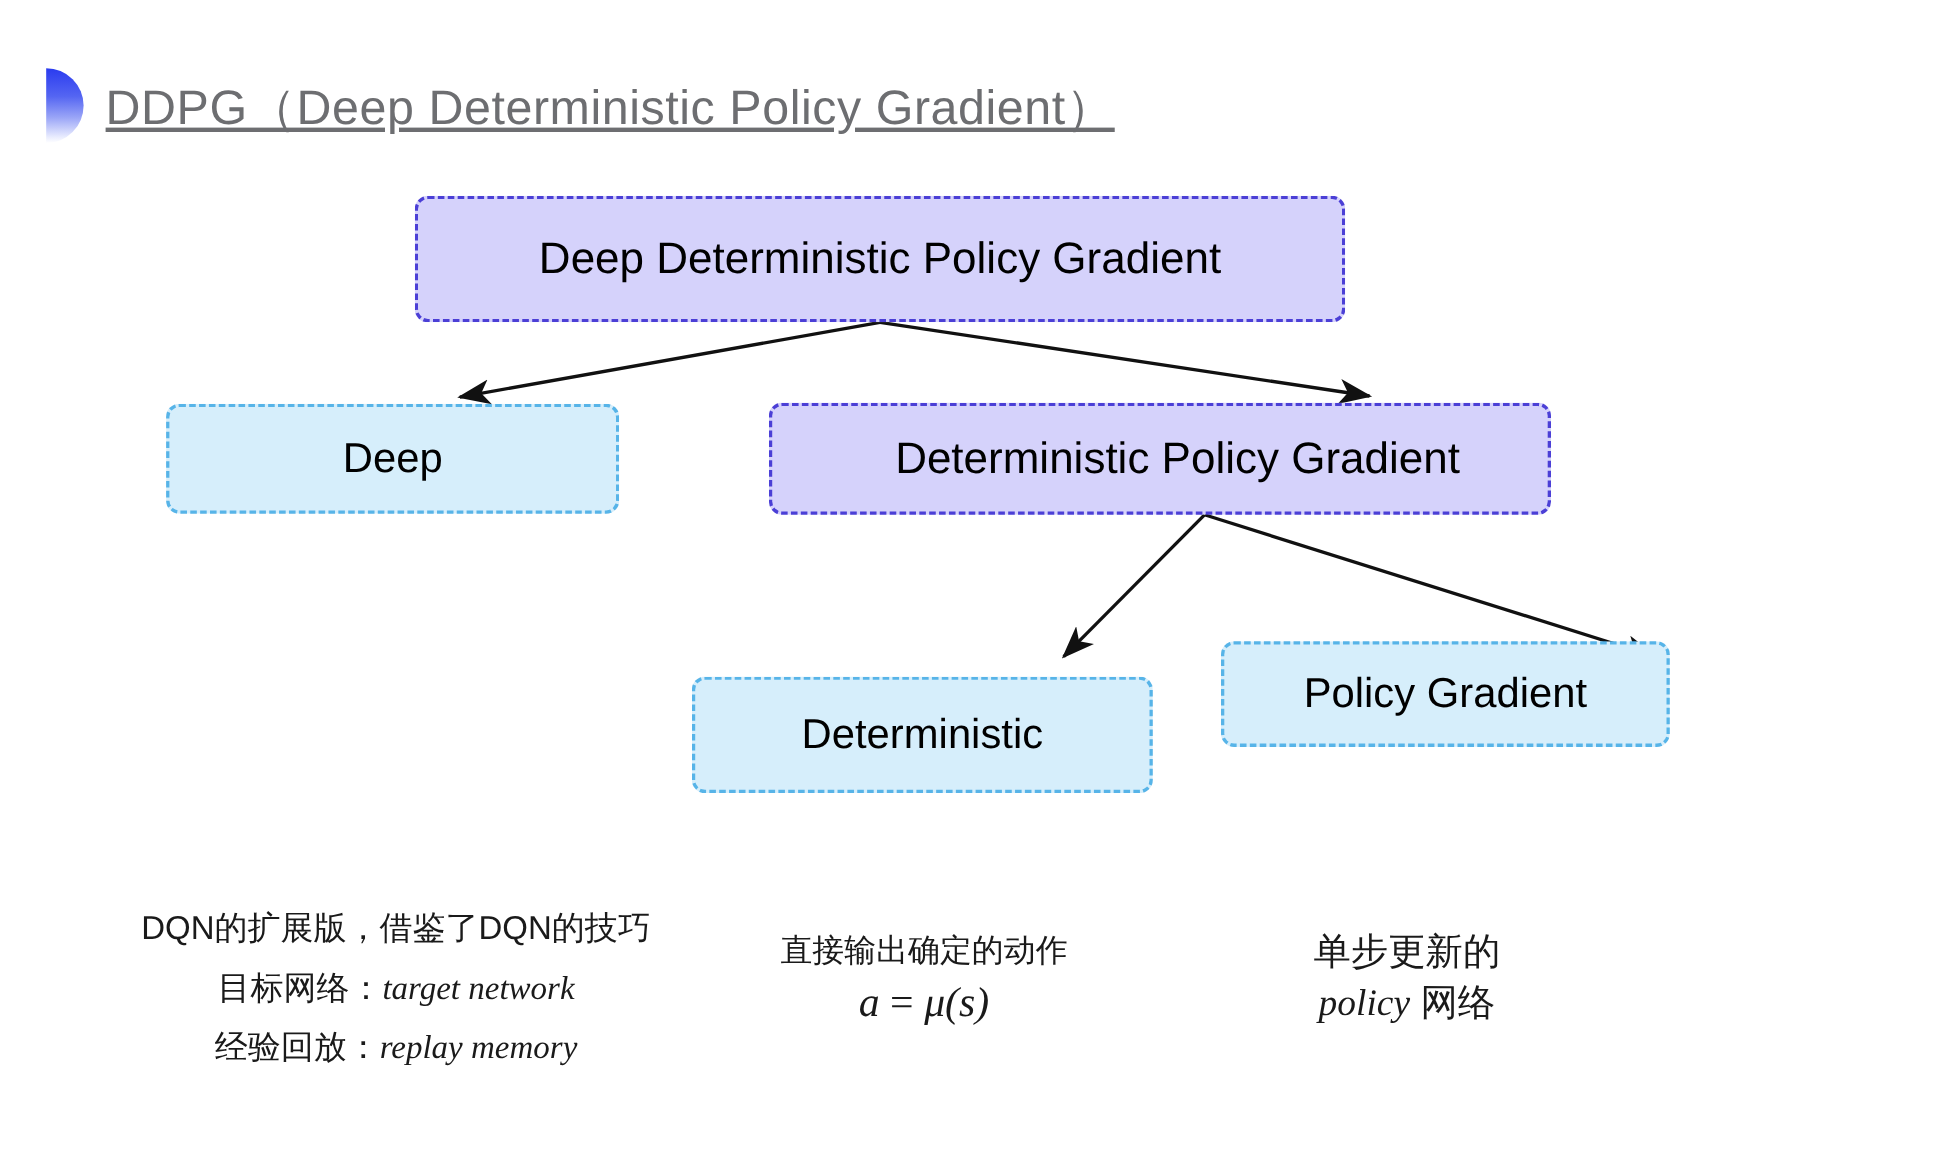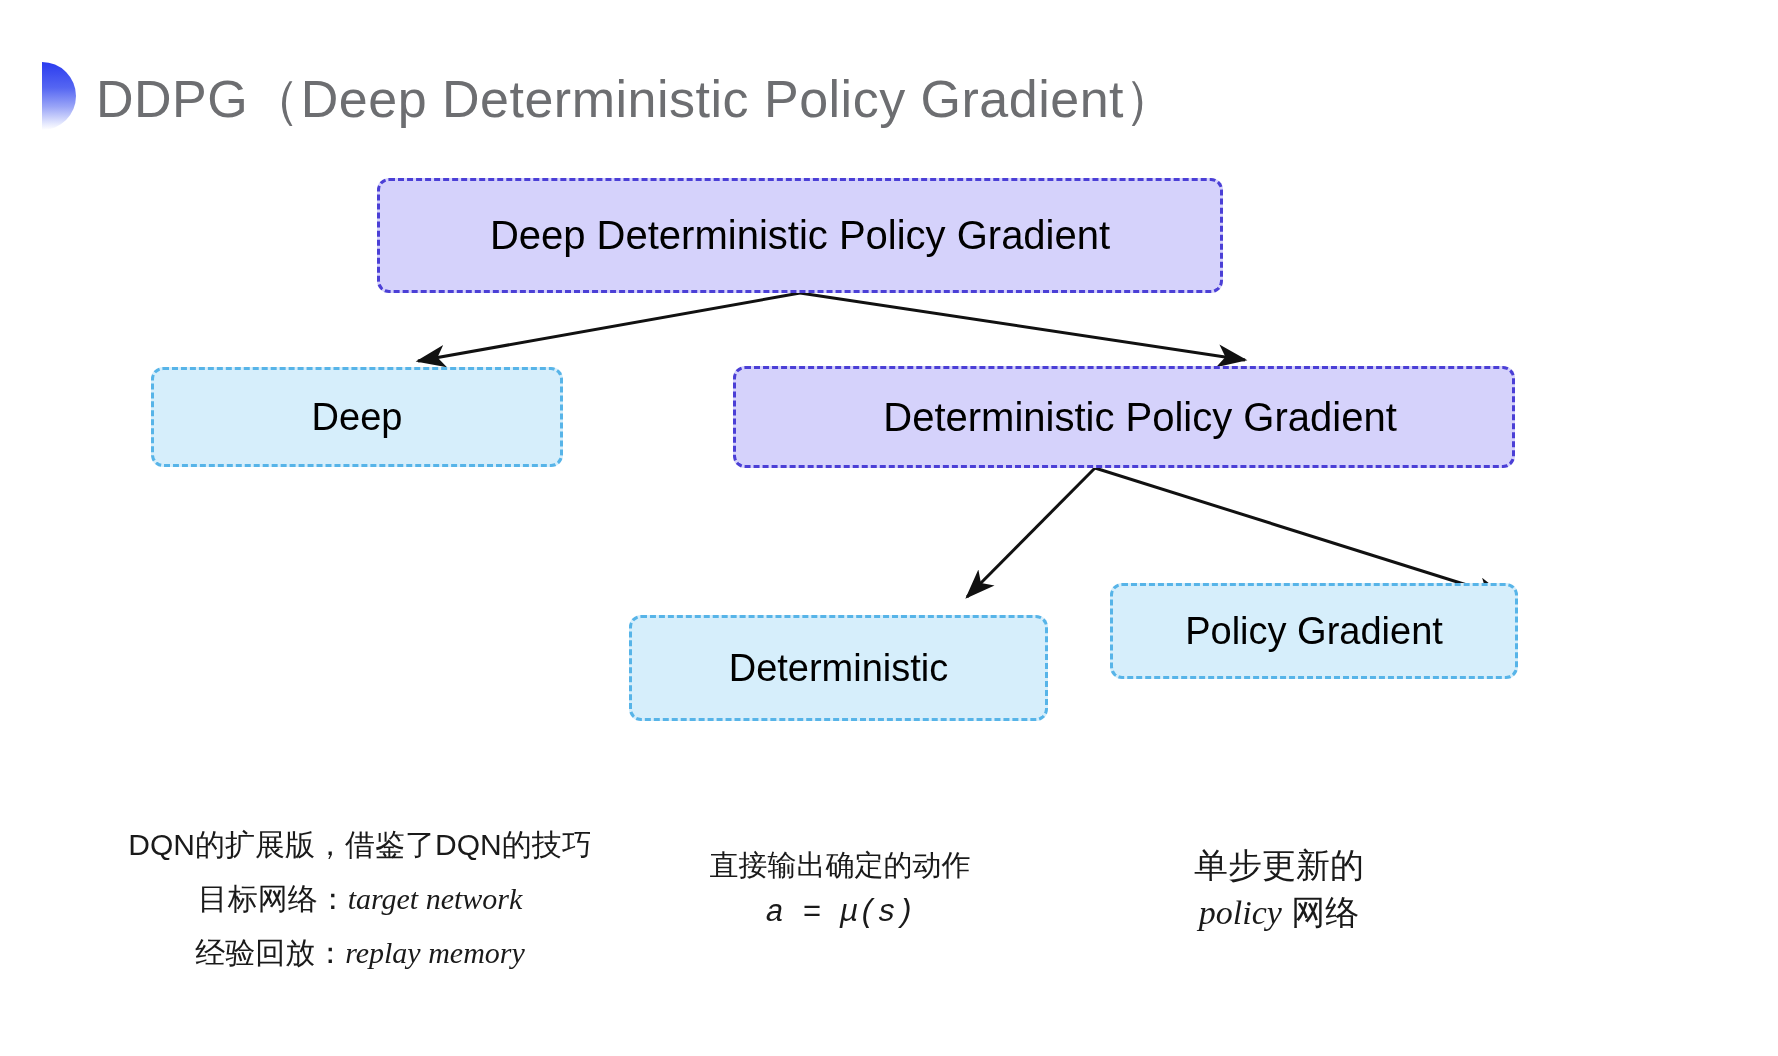--- a/index.html
+++ b/index.html
@@ -24,26 +24,27 @@
     width: 34px;
     height: 68px;
     border-top-right-radius: 34px 34px;
     border-bottom-right-radius: 34px 34px;
     background: linear-gradient(to bottom, #2a3bef 0%, #5566f2 38%, #9aa5f7 66%, #e9ecfe 92%, #ffffff 100%);
   }
   #title-text {
     position: absolute;
     left: 96px;
     top: 64px;
-    font-size: 52px;
+    font-size: 44px;
     line-height: 70px;
     color: #6d6e71;
     font-weight: 400;
     letter-spacing: 0.5px;
     white-space: nowrap;
+    text-decoration: underline;
   }
 
   
   .node {
     position: absolute;
     box-sizing: border-box;
     display: flex;
     align-items: center;
     justify-content: center;
     border-radius: 12px;
@@ -59,21 +60,21 @@
     background: #d6eefb;
     border: 3px dashed #57b4e8;
   }
   .node-label {
     display: block;
     padding: 0 10px;
   }
 
   #node-root      { left: 377px;  top: 178px; width: 846px; height: 115px; font-size: 40px; }
   #node-deep      { left: 151px;  top: 367px; width: 412px; height: 100px; font-size: 38px; }
-  #node-dpg       { left: 733px;  top: 366px; width: 782px; height: 102px; font-size: 40px; padding-left: 32px; }
+  #node-dpg       { left: 699px;  top: 366px; width: 711px; height: 102px; font-size: 40px; padding-left: 32px; }
   #node-det       { left: 629px;  top: 615px; width: 419px; height: 106px;  font-size: 38px; }
   #node-pg        { left: 1110px; top: 583px; width: 408px; height: 96px;  font-size: 38px; }
 
   
   #arrows {
     position: absolute;
     left: 0;
     top: 0;
     width: 1778px;
     height: 1056px;
@@ -110,23 +111,23 @@
     line-height: 47px;
   }
   #caption-pg {
     left: 1094px;
     top: 842px;
     width: 370px;
     font-size: 34px;
     line-height: 47px;
   }
   .math {
-    font-family: Liberation Mono, monospace;
+    font-family: Liberation Serif, serif;
     font-style: italic;
-    font-size: 31px;
+    font-size: 38px;
   }
   .math .nonitalic { font-style: normal; }
 </style>
 </head>
 <body>
 
 <div id="slide">
 
   <div id="title-bullet"></div>
   <div id="title-text">DDPG（Deep Deterministic Policy Gradient）</div>

